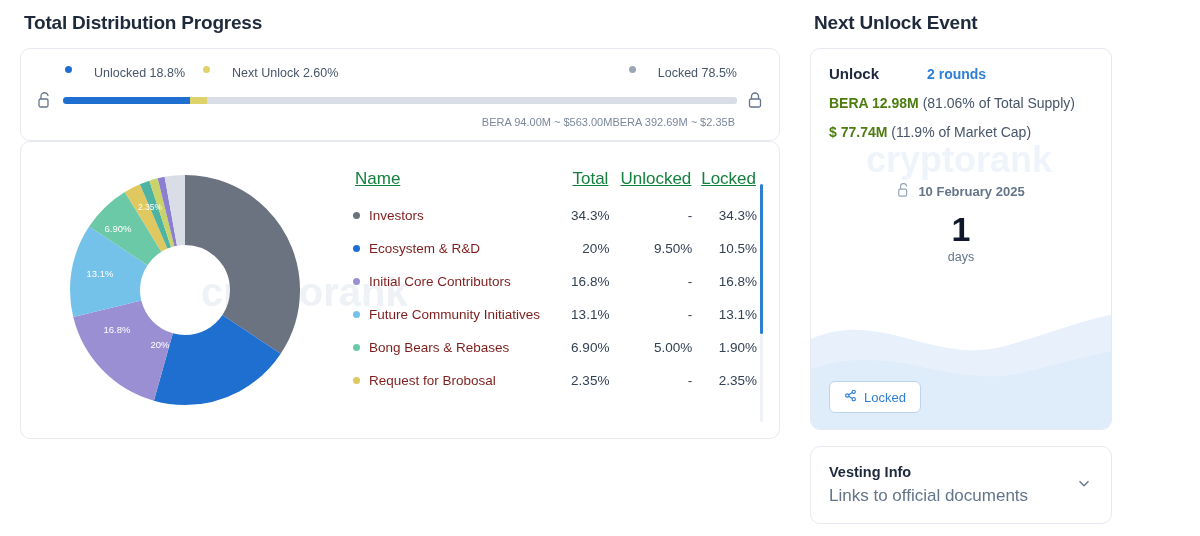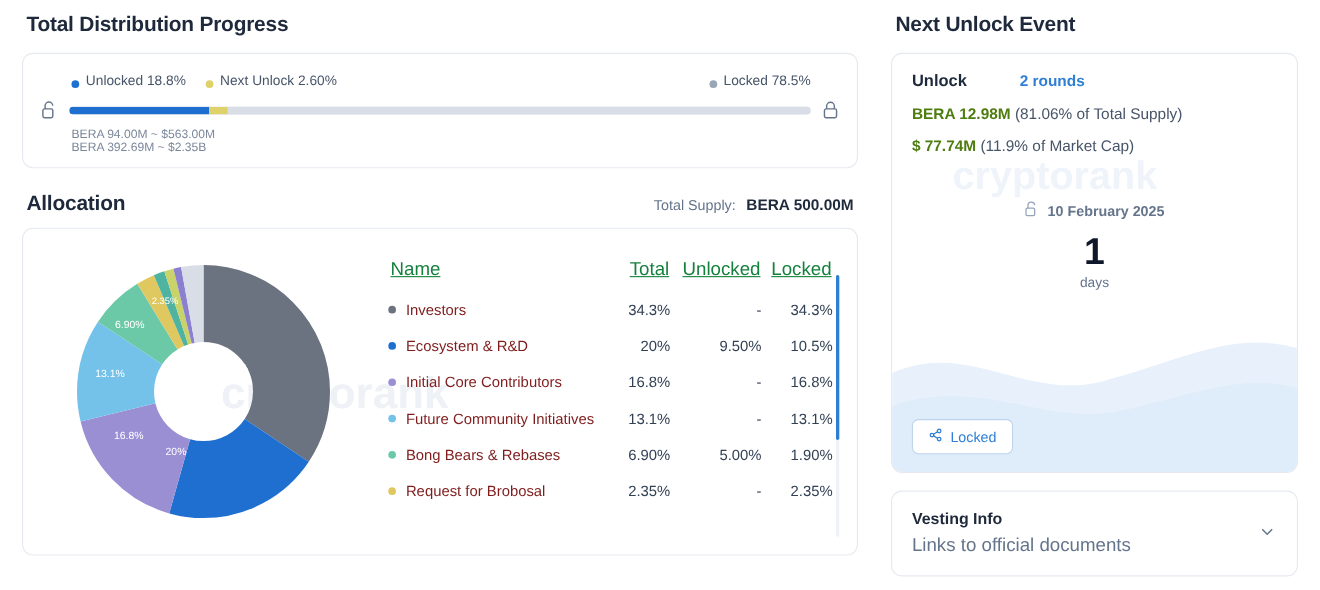--- a/index.html
+++ b/index.html
@@ -12,21 +12,21 @@
     overflow: hidden;
   }
   .page {
     position: relative;
     width: 1200px; height: 536px;
     display: flex;
     gap: 30px;
     padding: 0 20px;
   }
   .left-col { width: 760px; flex: none; }
-  .right-col { width: 370px; flex: none; }
+  .right-col { width: 302px; flex: none; }
 
   h2.section-title {
     font-size: 19px;
     font-weight: bold;
     color: #1e293b;
     margin: 12px 0 14px 4px;
     letter-spacing: -0.2px;
   }
   .card {
     border: 1px solid #e6eaf0;
@@ -38,21 +38,21 @@
   .dist-card { padding: 14px 16px 12px 16px; }
   .legend-row {
     display: flex;
     align-items: center;
     font-size: 12.5px;
     color: #475569;
     padding: 0 26px 0 28px;
     position: relative;
     height: 20px;
   }
-  .legend-item { display: flex; align-items: flex-end; gap: 6px; }
+  .legend-item { display: flex; align-items: flex-start; gap: 22px; }
   .legend-item + .legend-item { margin-left: 18px; }
   .legend-item.right { margin-left: auto; }
   .dot { width: 7px; height: 7px; border-radius: 50%; display: inline-block; }
 
   .bar-row {
     display: flex;
     align-items: center;
     gap: 10px;
     margin-top: 8px;
   }
@@ -66,21 +66,20 @@
   }
   .bar-seg { height: 100%; }
   .lock-icon svg { display: block; }
 
   .bar-caption {
     display: flex;
     justify-content: flex-end;
     font-size: 11px;
     color: #7b879b;
     padding: 7px 28px 0 28px;
-    flex-direction: column;
   }
 
   
   .alloc-head {
     display: flex;
     align-items: baseline;
     margin: 22px 0 10px 0;
   }
   .alloc-head h2 { margin: 0 0 0 4px; }
   .total-supply {
@@ -269,27 +268,20 @@
             </svg>
         </span>
       </div>
 
       <div class="bar-caption">
         <span>BERA 94.00M ~ $563.00M</span>
         <span>BERA 392.69M ~ $2.35B</span>
       </div>
     </div>
 
-    <div class="alloc-head">
-      <h2 class="section-title">Allocation</h2>
-      <div class="total-supply">
-        <span>Total Supply:</span>
-        <b>BERA 500.00M</b>
-      </div>
-    </div>
 
     <div class="card alloc-card">
       <div class="watermark wm-alloc">cryptorank</div>
 
       <div class="chart-wrap">
         <svg width="250" height="250" viewBox="0 0 250 250">
 
           <g transform="translate(125,125) rotate(-90)">
 
             <circle r="80" fill="none" stroke="#6b7280" stroke-width="70" stroke-dasharray="172.4 330.2" stroke-dashoffset="0"></circle>

